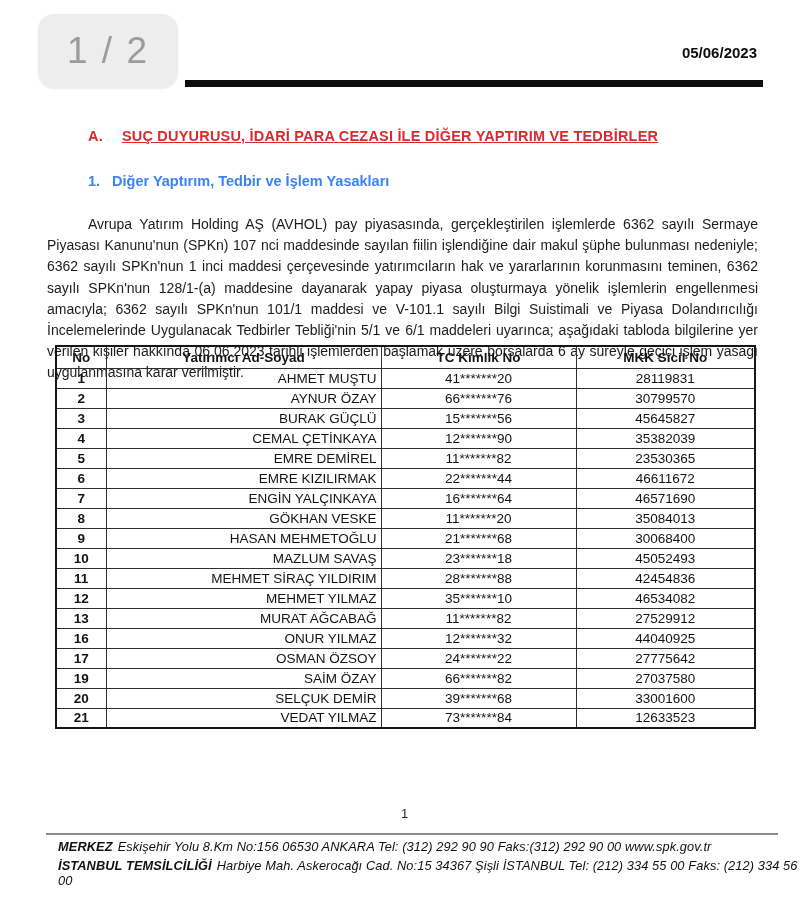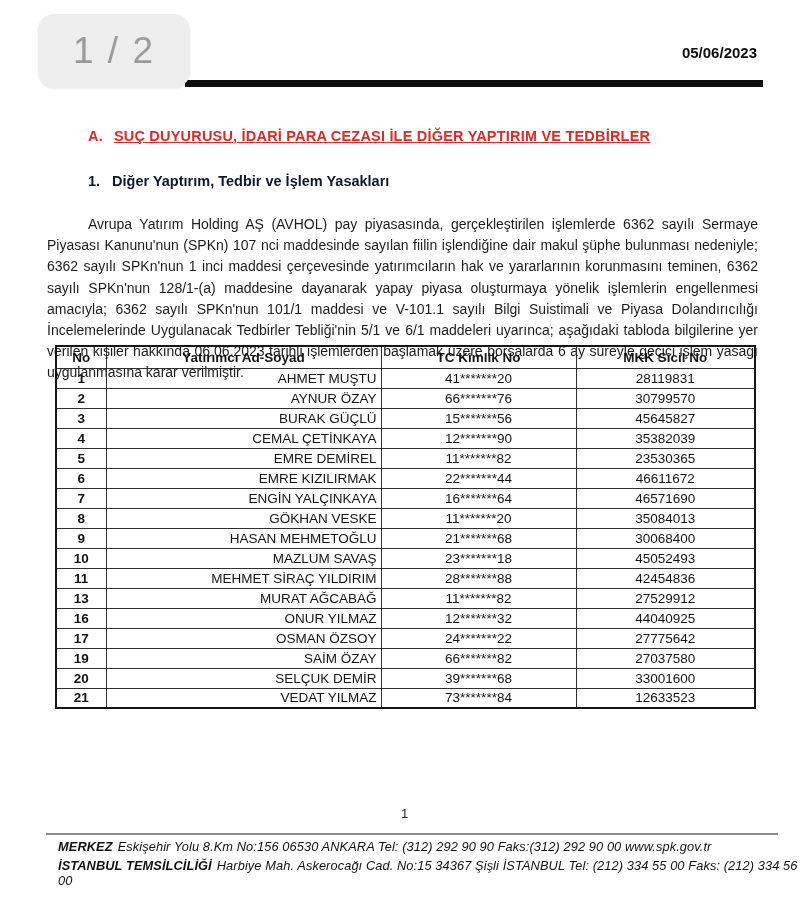--- a/index.html
+++ b/index.html
@@ -8,21 +8,21 @@
     width: 800px; height: 898px;
     position: relative;
     font-family: "Liberation Sans", sans-serif;
     color: #1f1f1f;
     overflow: hidden;
   }
 
   
   .page-badge {
     position: absolute; left: 38px; top: 14px;
-    width: 152px; height: 74px;
+    width: 140px; height: 74px;
     background: #ededed;
     border-radius: 16px;
     display: flex; align-items: center; justify-content: center;
     box-shadow: 0 1px 2px rgba(0,0,0,0.08);
     z-index: 2;
   }
   .page-badge span {
     font-size: 37px; color: #9b9b9b; letter-spacing: 2px; font-weight: 400;
   }
   .doc-date {
@@ -35,24 +35,24 @@
     z-index: 1;
   }
 
   
   .heading-a {
     position: absolute; left: 88px; top: 128px;
     font-size: 14.5px; font-weight: bold; color: #da2a2a;
     letter-spacing: 0.2px;
   }
   .heading-a .prefix { margin-right: 11px; text-decoration: none; }
-  .heading-a .title { text-decoration: underline; }
+  .heading-a .title { text-decoration: underline; margin-left: 8px; }
   .heading-1 {
     position: absolute; left: 88px; top: 173px;
-    font-size: 14.5px; font-weight: bold; color: #0f172a;
+    font-size: 14.5px; font-weight: bold; color: #3b82f6;
   }
   .heading-1 .prefix { margin-right: 12px; }
 
   
   .body-paragraph {
     position: absolute; left: 47px; top: 214px;
     width: 711px;
     font-size: 14px; line-height: 21.2px;
     text-align: justify;
     text-indent: 41px;
@@ -216,20 +216,26 @@
     <td class="cell-mkk">45052493</td>
   </tr>
 
   <tr>
     <td class="cell-no">11</td>
     <td class="cell-name">MEHMET SİRAÇ YILDIRIM</td>
     <td class="cell-tc">28*******88</td>
     <td class="cell-mkk">42454836</td>
   </tr>
 
+  <tr>
+    <td class="cell-no">12</td>
+    <td class="cell-name">MEHMET YILMAZ</td>
+    <td class="cell-tc">35*******10</td>
+    <td class="cell-mkk">46534082</td>
+  </tr>
 
   <tr>
     <td class="cell-no">13</td>
     <td class="cell-name">MURAT AĞCABAĞ</td>
     <td class="cell-tc">11*******82</td>
     <td class="cell-mkk">27529912</td>
   </tr>
 
 
 

